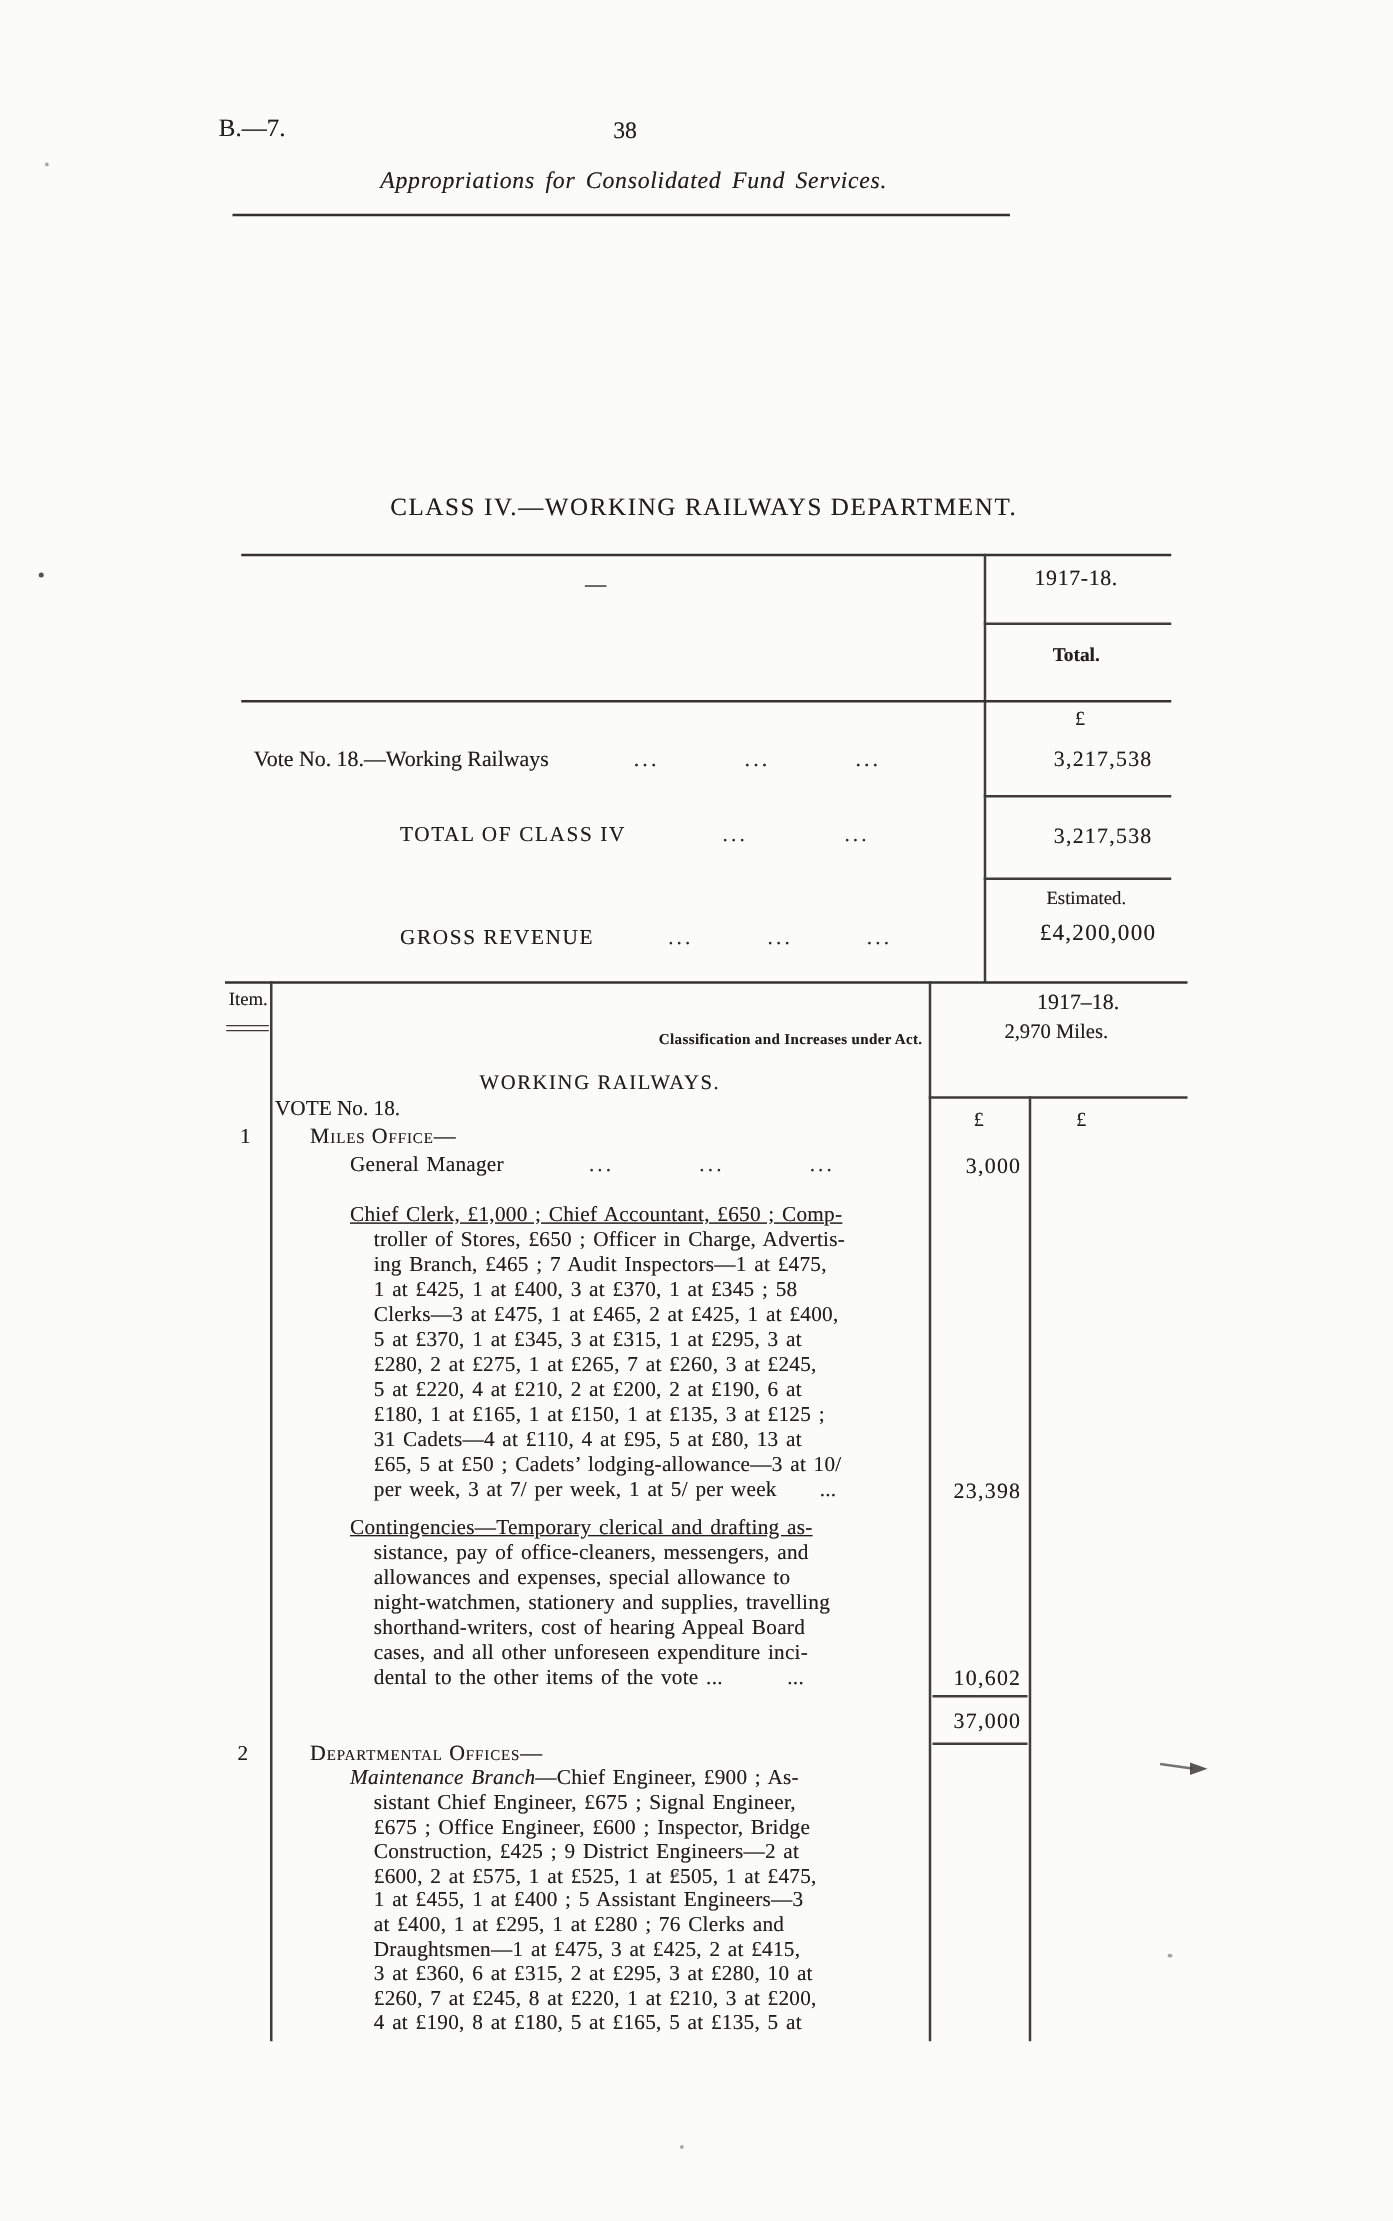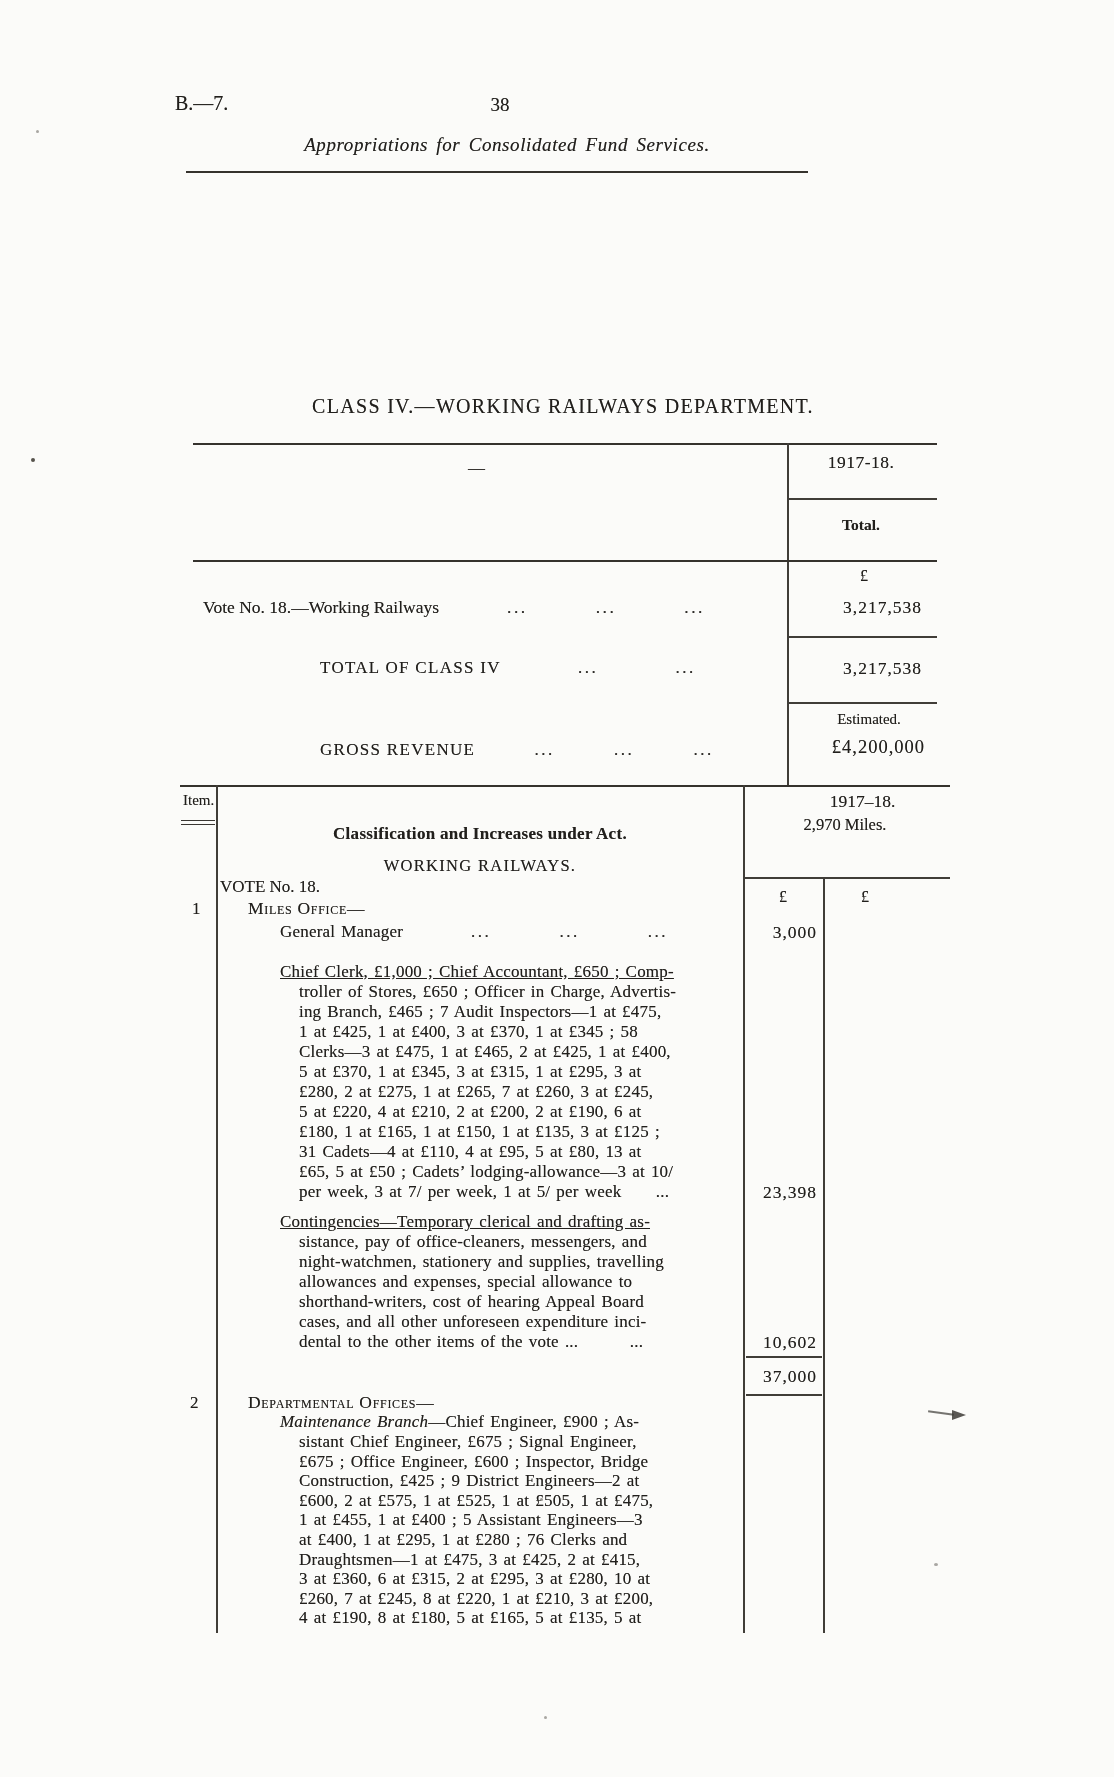--- a/index.html
+++ b/index.html
@@ -99,21 +99,21 @@
   <div class="vrule" style="left:823px;top:877px;height:756px;"></div>
 
   <div class="abs" style="left:183px;top:792px;font-size:15px;">Item.</div>
   <div class="abs dbl" style="left:181px;top:820px;width:34px;"></div>
 
   <div class="abs center" style="left:745px;top:789px;width:200px;line-height:24px;">
     <div style="font-size:17.5px;padding-left:35px;">1917–18.</div>
     <div style="font-size:16.5px;">2,970 Miles.</div>
   </div>
 
-  <div class="abs center b" style="left:222px;top:824px;width:516px;font-size:17px;letter-spacing:.3px;">Classification and Increases under Act.</div>
+  <div class="abs center b" style="left:222px;top:824px;width:516px;font-size:12px;letter-spacing:.3px;text-align:right;">Classification and Increases under Act.</div>
   <div class="abs center caps" style="left:222px;top:856px;width:516px;font-size:16.5px;">WORKING RAILWAYS.</div>
 
   <div class="rule thin" style="left:743px;top:877px;width:207px;"></div>
   <div class="abs" style="left:779px;top:888px;font-size:16px;">£</div>
   <div class="abs" style="left:861px;top:888px;font-size:16px;">£</div>
 
   <div class="abs" style="left:220px;top:877px;font-size:17px;">VOTE No. 18.</div>
 
   <div class="abs" style="left:192px;top:899px;font-size:17px;">1</div>
   <div class="abs sc" style="left:248px;top:898px;font-size:17.5px;">Miles Office—</div>
@@ -140,22 +140,22 @@
       <div class="pline">£180, 1 at £165, 1 at £150, 1 at £135, 3 at £125 ;</div>
       <div class="pline">31 Cadets—4 at £110, 4 at £95, 5 at £80, 13 at</div>
       <div class="pline">£65, 5 at £50 ; Cadets’ lodging-allowance—3 at 10/</div>
       <div class="pline">per week, 3 at 7/ per week, 1 at 5/ per week  ...</div>
     </div>
   <div class="abs amount" style="right:297px;top:1182px;text-align:right;">23,398</div>
 
   <div class="abs plines hang ptext" style="left:280px;top:1212px;width:470px;">
       <div class="pline first">Contingencies—Temporary clerical and drafting as-</div>
       <div class="pline">sistance, pay of office-cleaners, messengers, and</div>
+      <div class="pline">allowances and expenses, special allowance to</div>
       <div class="pline">night-watchmen, stationery and supplies, travelling</div>
-      <div class="pline">allowances and expenses, special allowance to</div>
       <div class="pline">shorthand-writers, cost of hearing Appeal Board</div>
       <div class="pline">cases, and all other unforeseen expenditure inci-</div>
       <div class="pline">dental to the other items of the vote ...   ...</div>
     </div>
   <div class="abs amount" style="right:297px;top:1332px;">10,602</div>
 
   <div class="rule thin" style="left:746px;top:1356px;width:76px;"></div>
   <div class="abs amount" style="right:297px;top:1366px;">37,000</div>
   <div class="rule thin" style="left:746px;top:1394px;width:76px;"></div>
 

